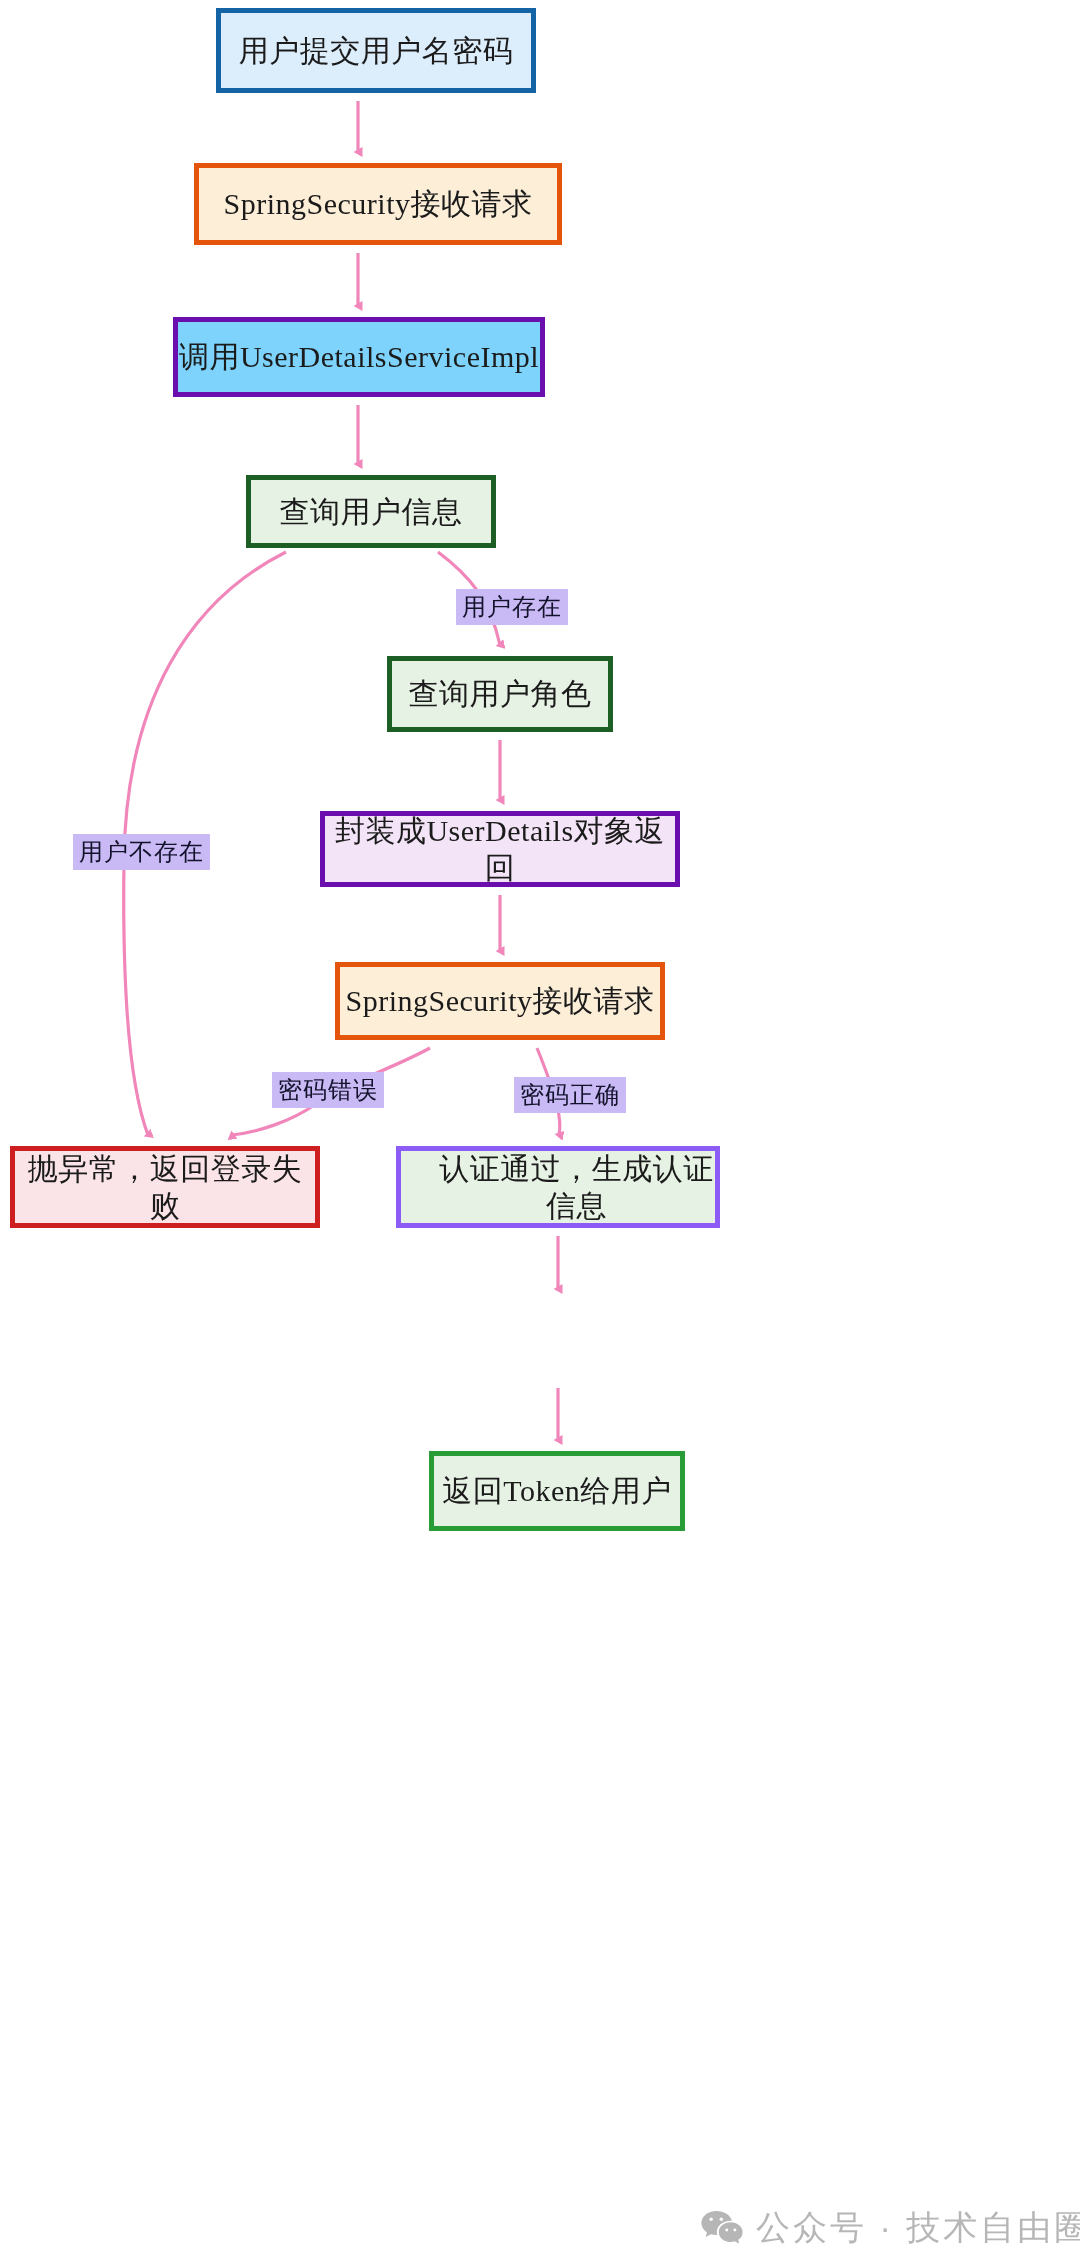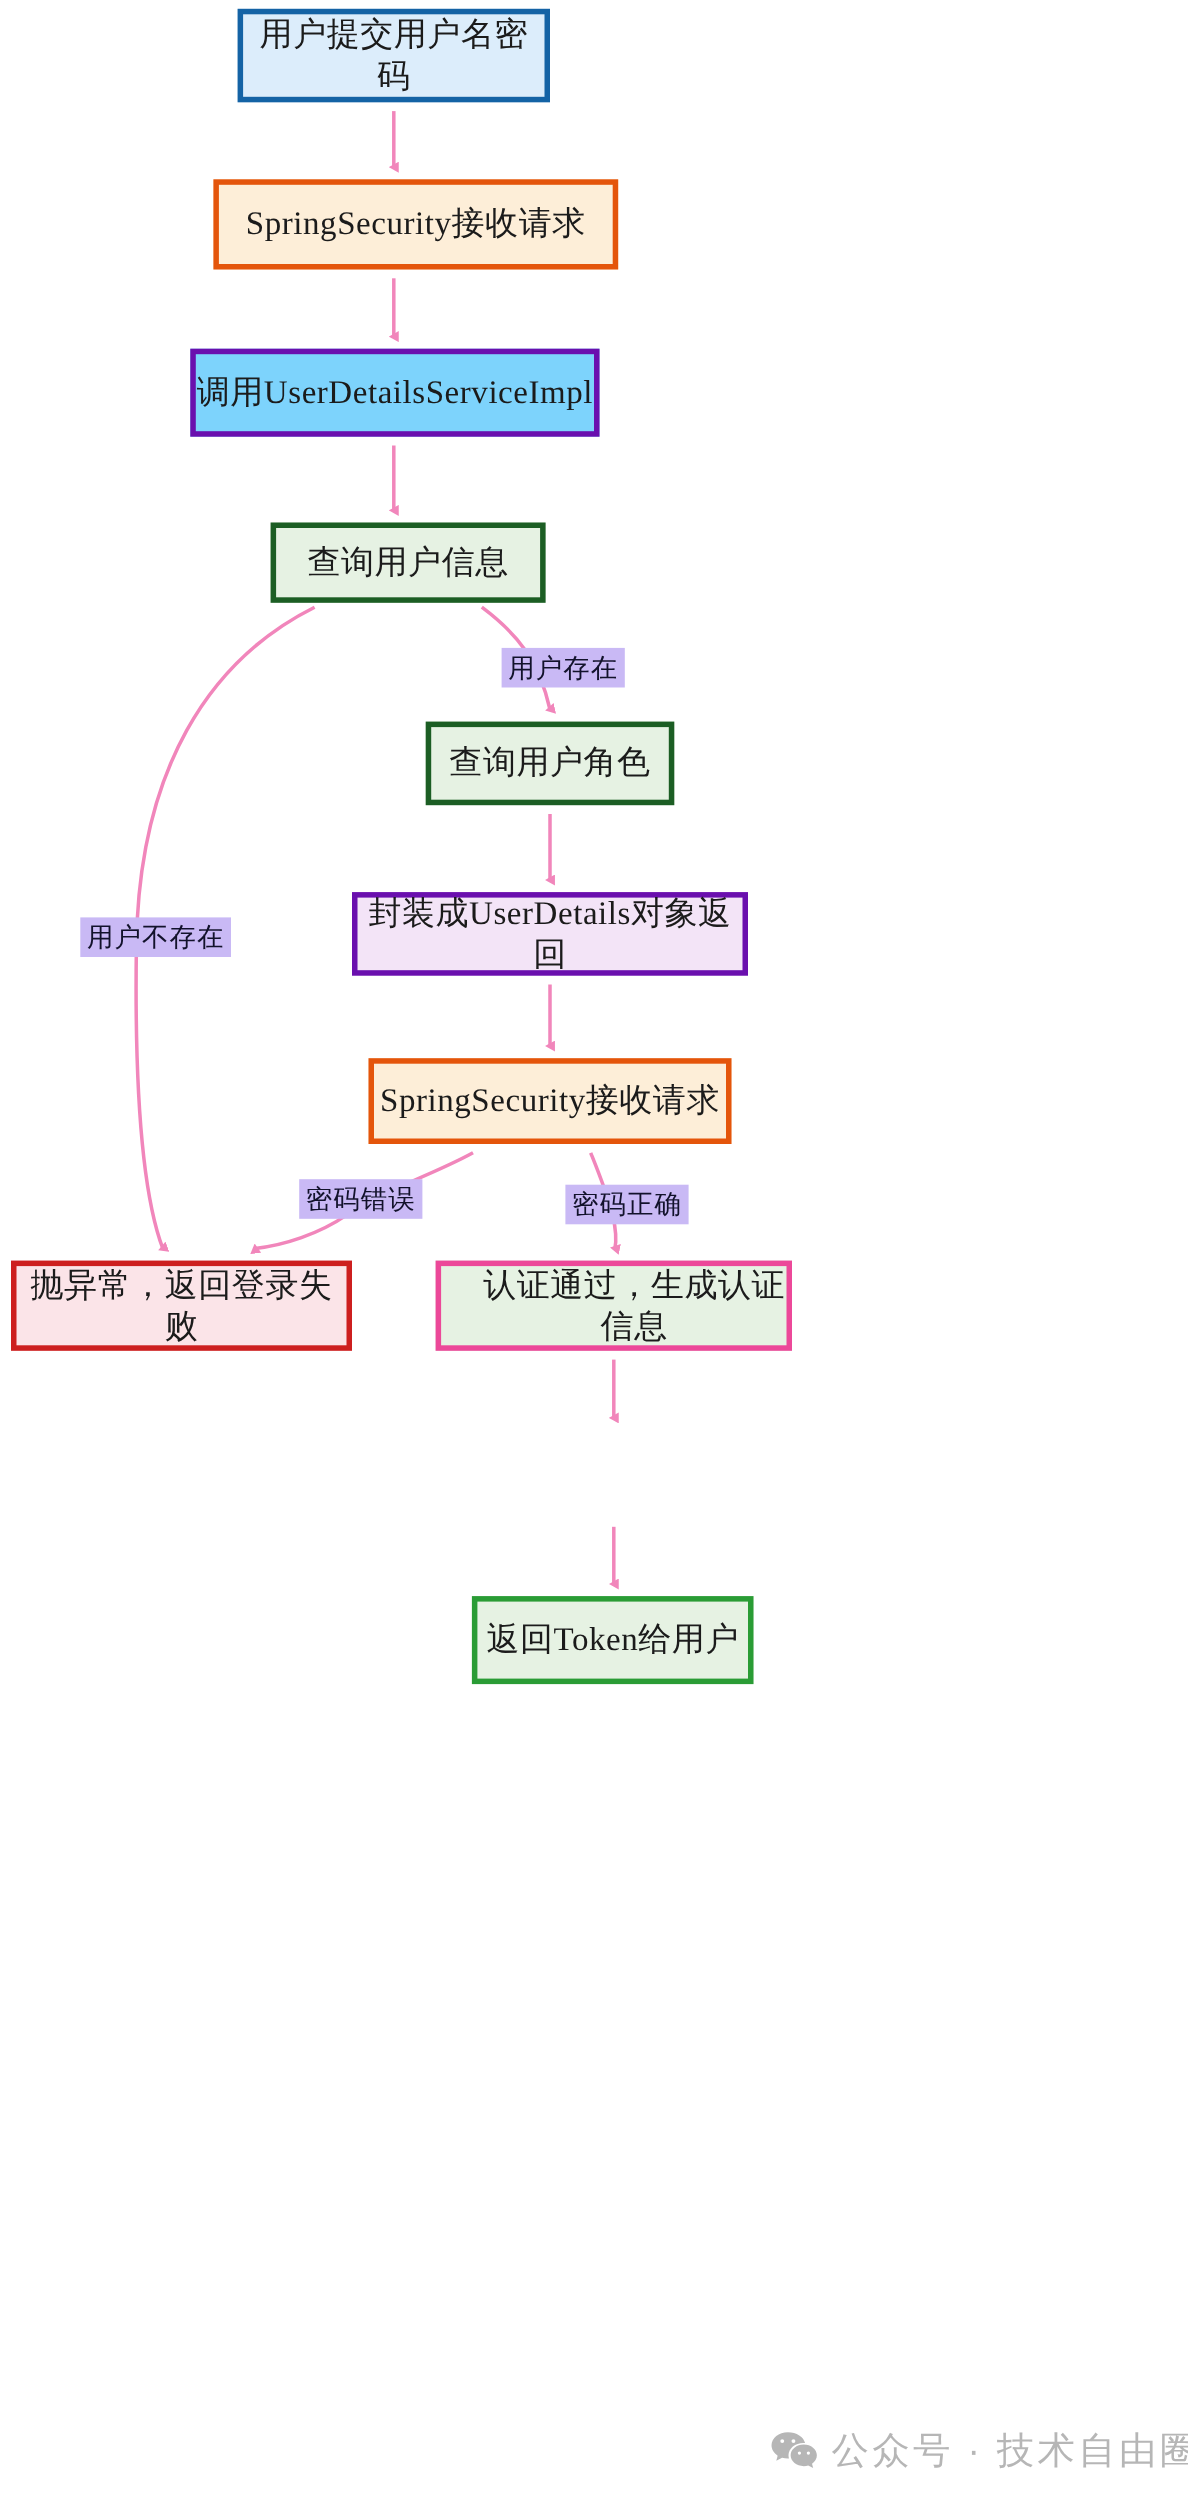--- a/index.html
+++ b/index.html
@@ -105,21 +105,21 @@
       <path d="M430,1048 C390,1070 340,1085 316,1104 C290,1122 258,1132 232,1135"></path>
 
       <path d="M537,1048 C545,1068 552,1085 557,1105 C561,1122 560,1130 559,1135"></path>
 
       <path d="M558,1236 L558,1289"></path>
 
       <path d="M558,1388 L558,1440"></path>
     </g>
   </svg>
 
-  <div class="node" style="left:216px; top:8px; width:284px; height:85px; background:#dcedfb; border:5px solid #1463a5;">
+  <div class="node" style="left:216px; top:8px; width:320px; height:85px; background:#dcedfb; border:5px solid #1463a5;">
     <span>用户提交用户名密码</span>
   </div>
 
   <div class="node" style="left:194px; top:163px; width:368px; height:82px; background:#fdeed8; border:5px solid #e4550b;">
     <span>SpringSecurity接收请求</span>
   </div>
 
   <div class="node" style="left:173px; top:317px; width:372px; height:80px; background:#7dd3fc; border:5px solid #6a0fae;">
     <span>调用UserDetailsServiceImpl</span>
   </div>
@@ -137,21 +137,21 @@
   </div>
 
   <div class="node" style="left:335px; top:962px; width:330px; height:78px; background:#fdeed8; border:5px solid #e4550b;">
     <span>SpringSecurity接收请求</span>
   </div>
 
   <div class="node" style="left:10px; top:1146px; width:310px; height:82px; background:#fbe4e8; border:5px solid #cd1f1f;">
     <span>抛异常，返回登录失败</span>
   </div>
 
-  <div class="node" style="left:396px; top:1146px; width:324px; height:82px; background:#e6f2e3; border:5px solid #ec4899;padding-left:37px;">
+  <div class="node" style="left:396px; top:1146px; width:324px; height:82px; background:#e6f2e3; border:5px solid #8b5cf6;padding-left:37px;">
     <span>认证通过，生成认证信息</span>
   </div>
 
 
   <div class="node" style="left:429px; top:1451px; width:256px; height:80px; background:#e6f2e3; border:5px solid #2a9c35;">
     <span>返回Token给用户</span>
   </div>
 
   <div class="edge-label" style="left:456px; top:589px;">
     <span>用户存在</span>

